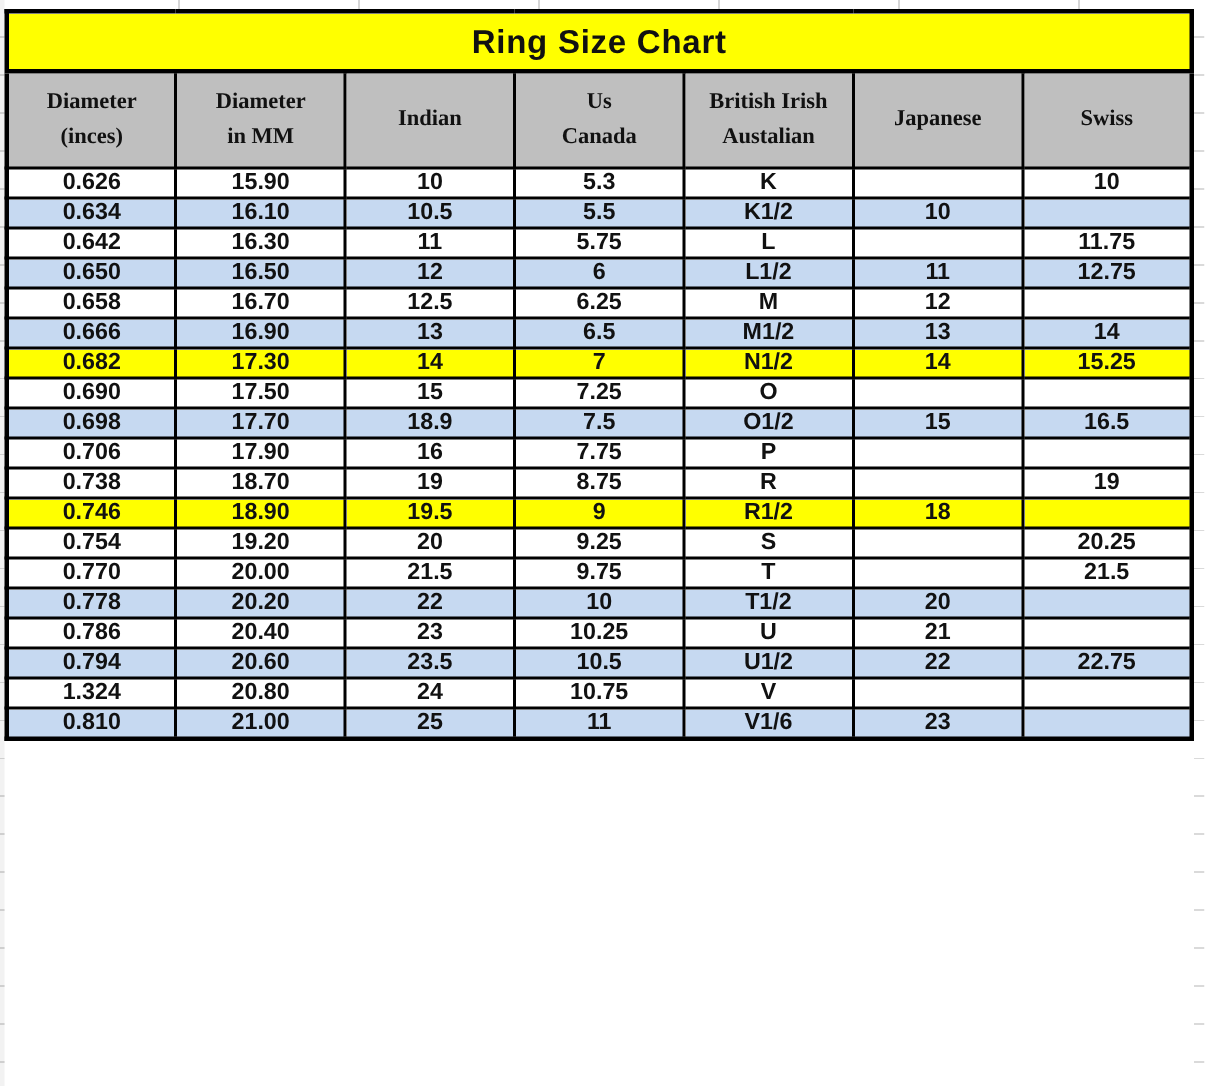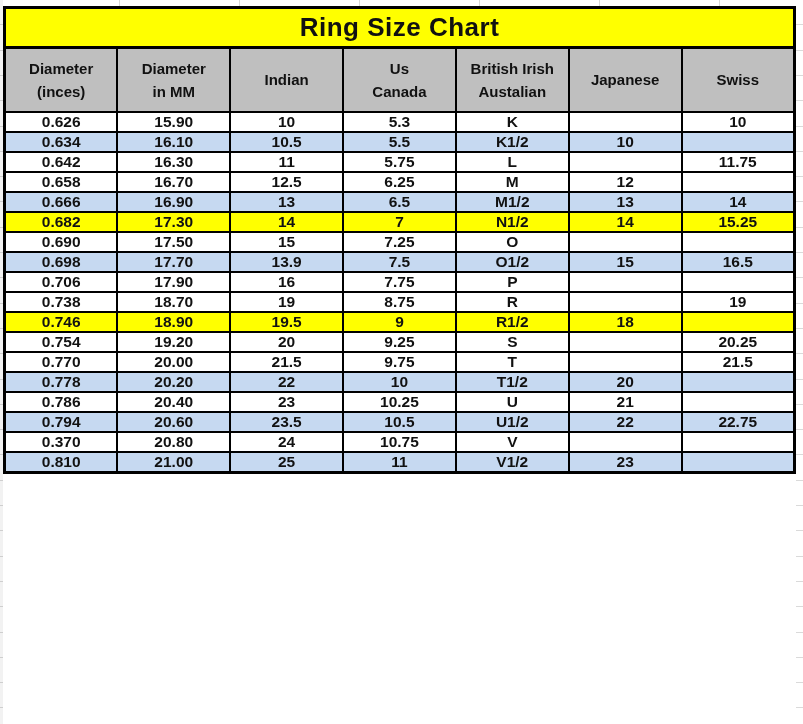--- a/index.html
+++ b/index.html
@@ -46,27 +46,27 @@
     vertical-align: middle;
     padding: 0;
     color: var(--text, #111);
     font-weight: 700;
     overflow: hidden;
   }
 
   tr.title-row { height: 40px; }
   th.title-cell {
     background: var(--title-bg, #ffff00);
-    font-size: 26px;
+    font-size: 22px;
     letter-spacing: 0.5px;
     border-bottom: 3px solid var(--border, #000);
     margin-top: 24px;
   }
 
-  tr.header-row { height: 64px; }
+  tr.header-row { height: 64px; font-family: Liberation Serif, serif; }
   tr.header-row th {
     background: var(--header-bg, #bfbfbf);
     font-size: 15px;
     line-height: 1.55;
     white-space: pre-line;
   }
 
   tbody tr { height: 15px; background: var(--row-bg, #ffffff); }
   tbody tr.alt { background: var(--row-alt-bg, #c6d9f1); }
   tbody tr.hl  { background: var(--highlight-bg, #ffff00); }
@@ -120,20 +120,29 @@
         </tr>
         <tr>
           <td>0.642</td>
           <td>16.30</td>
           <td>11</td>
           <td>5.75</td>
           <td>L</td>
           <td></td>
           <td>11.75</td>
         </tr>
+        <tr class="alt">
+          <td>0.650</td>
+          <td>16.50</td>
+          <td>12</td>
+          <td>6</td>
+          <td>L1/2</td>
+          <td>11</td>
+          <td>12.75</td>
+        </tr>
         <tr>
           <td>0.658</td>
           <td>16.70</td>
           <td>12.5</td>
           <td>6.25</td>
           <td>M</td>
           <td>12</td>
           <td></td>
         </tr>
         <tr class="alt">
@@ -159,21 +168,21 @@
           <td>17.50</td>
           <td>15</td>
           <td>7.25</td>
           <td>O</td>
           <td></td>
           <td></td>
         </tr>
         <tr class="alt">
           <td>0.698</td>
           <td>17.70</td>
-          <td>13.9</td>
+          <td>18.9</td>
           <td>7.5</td>
           <td>O1/2</td>
           <td>15</td>
           <td>16.5</td>
         </tr>
         <tr>
           <td>0.706</td>
           <td>17.90</td>
           <td>16</td>
           <td>7.75</td>
@@ -238,32 +247,32 @@
         <tr class="alt">
           <td>0.794</td>
           <td>20.60</td>
           <td>23.5</td>
           <td>10.5</td>
           <td>U1/2</td>
           <td>22</td>
           <td>22.75</td>
         </tr>
         <tr>
-          <td>0.370</td>
+          <td>1.324</td>
           <td>20.80</td>
           <td>24</td>
           <td>10.75</td>
           <td>V</td>
           <td></td>
           <td></td>
         </tr>
         <tr class="alt">
           <td>0.810</td>
           <td>21.00</td>
           <td>25</td>
           <td>11</td>
-          <td>V1/2</td>
+          <td>V1/6</td>
           <td>23</td>
           <td></td>
         </tr>
       </tbody>
   </table>
 </div>
 
 </body></html>

